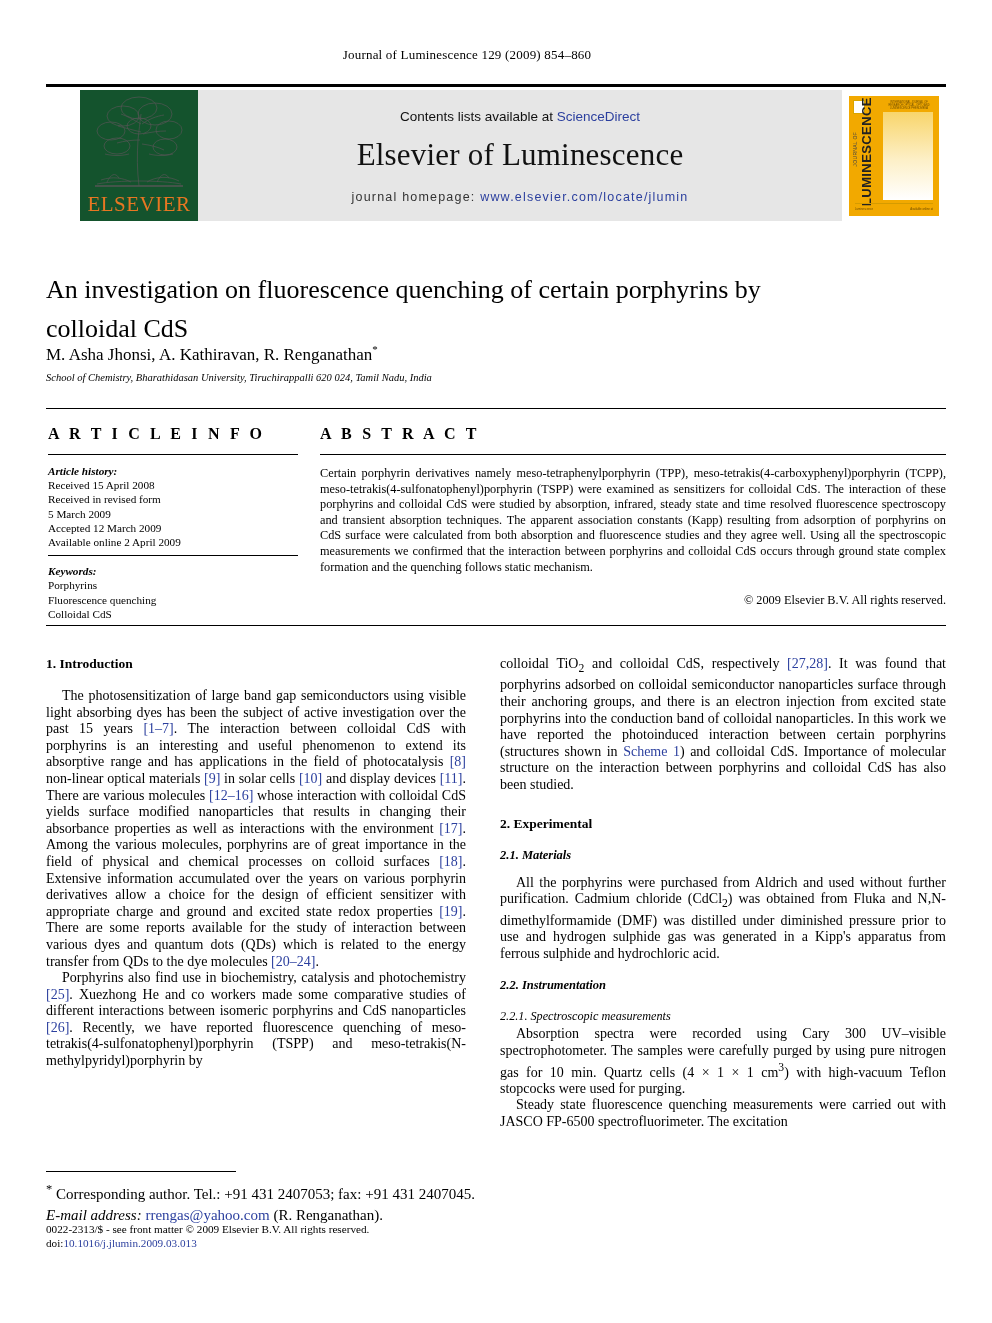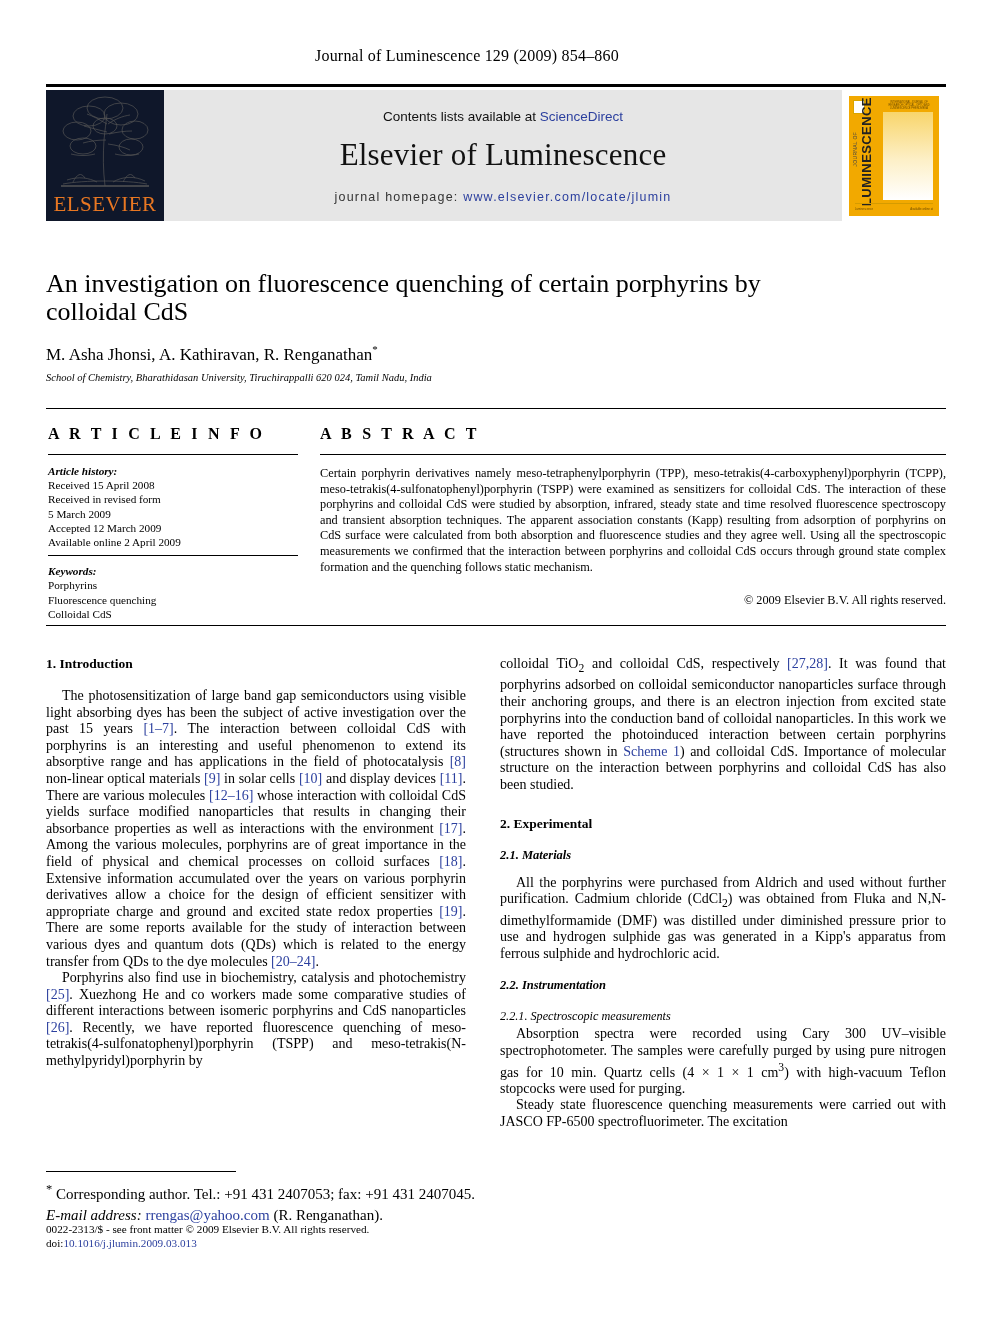--- a/index.html
+++ b/index.html
@@ -21,21 +21,21 @@
     width: 992px;
     height: 1323px;
   }
 
   
   .running-head {
     position: absolute;
     left: 0; top: 47px;
     width: 934px;
     text-align: center;
-    font-size: 16px;
+    font-size: 13px;
     font-family: "Liberation Serif", serif;
     letter-spacing: .2px;
   }
 
   
   .masthead {
     position: absolute;
     left: 46px; top: 84px;
     width: 900px;
     height: 134px;
@@ -47,23 +47,24 @@
     width: 900px;
     height: 131px;
     display: flex;
     flex-direction: row;
     align-items: stretch;
   }
   .elsevier-logo {
     width: 118px;
     flex: 0 0 118px;
     position: relative;
-    background: #0f172a;
+    background: #14532d;
     padding-top: 4px;
     box-sizing: border-box;
+    margin-left: 34px;
   }
   .elsevier-tree {
     display: block;
     margin: 0 auto;
   }
   .elsevier-word {
     position: absolute;
     left: 0; bottom: 4px;
     width: 118px;
     text-align: center;
@@ -193,21 +194,21 @@
     width: 78px; height: 1px;
     background: #d59b00;
   }
 
   
   .title {
     position: absolute;
     left: 46px; top: 270px;
     width: 760px;
     font-size: 26px;
-    line-height: 28px;
+    line-height: 39px;
     font-family: "Liberation Serif", serif;
     color: #000;
   }
   .authors {
     position: absolute;
     left: 46px; top: 343px;
     width: 800px;
     font-size: 17px;
     font-family: "Liberation Serif", serif;
   }

